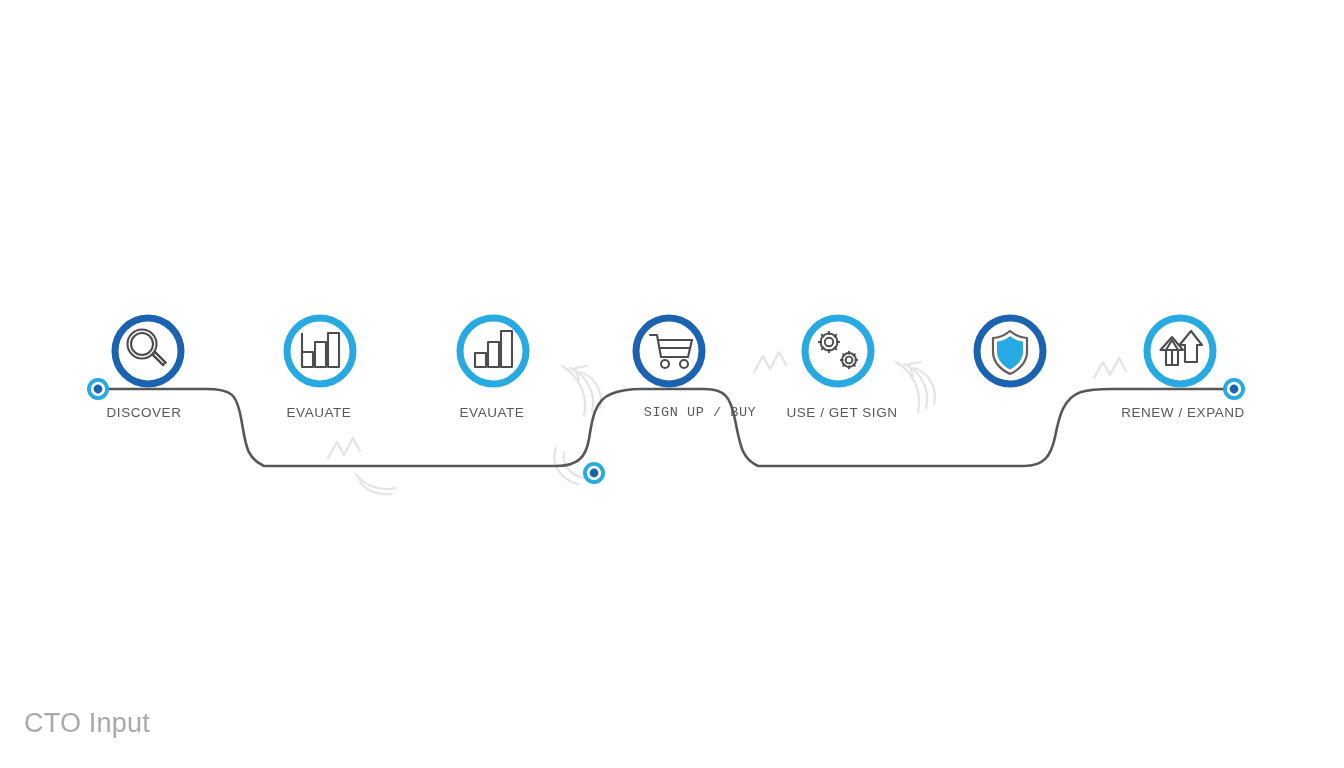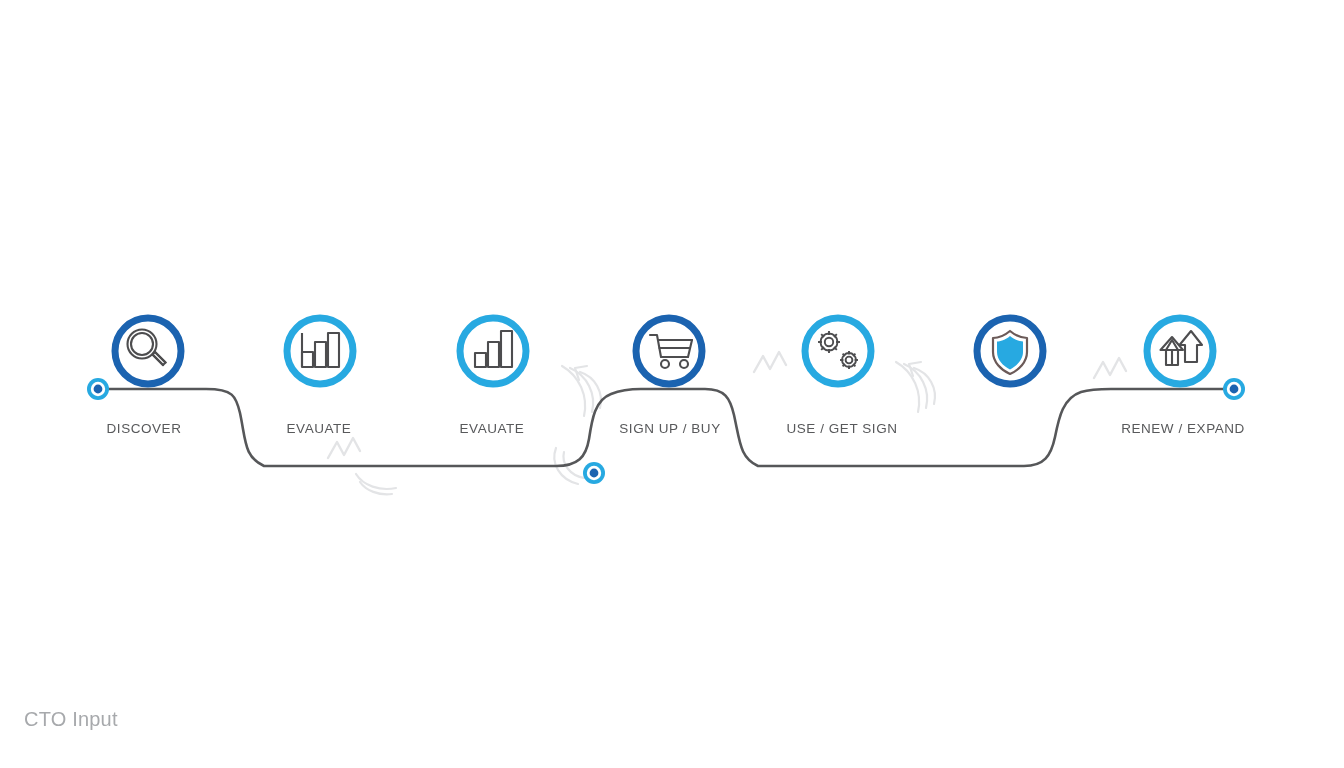--- a/index.html
+++ b/index.html
@@ -26,29 +26,28 @@
 
   .node-label {
     position: absolute;
     font-family: "Liberation Sans", sans-serif;
     font-size: 13.5px;
     letter-spacing: 0.55px;
     color: #58595b;
     white-space: nowrap;
     transform: translateX(-50%);
     font-weight: 400;
-    margin-top: 16px;
   }
 
   #caption-cto-input {
     position: absolute;
     left: 24px;
     top: 708px;
     font-family: "Liberation Sans", sans-serif;
-    font-size: 20px;
+    font-size: 27px;
     color: #a7a9ac;
     letter-spacing: 0.2px;
     font-weight: 400;
     text-align: right;
   }
 </style>
 </head>
 <body>
 
 <svg id="journey-canvas" viewBox="0 0 1344 768">
@@ -187,17 +186,17 @@
   <g>
     <circle cx="1234" cy="389" r="11" fill="#27a9e1"></circle>
     <circle cx="1234" cy="389" r="7.2" fill="#ffffff"></circle>
     <circle cx="1234" cy="389" r="4.4" fill="#1b63b0"></circle>
   </g>
 </svg>
 
 <div class="node-label" style="left:144px; top:405px;">DISCOVER</div>
 <div class="node-label" style="left:319px; top:405px;">EVAUATE</div>
 <div class="node-label" style="left:492px; top:405px;">EVAUATE</div>
-<div class="node-label" style="left:670px; top:405px;">SIGN UP / BUY</div>
+<div class="node-label" style="left:700px; top:405px;font-family:Liberation Mono, monospace;">SIGN UP / BUY</div>
 <div class="node-label" style="left:842px; top:405px;">USE / GET SIGN</div>
 <div class="node-label" style="left:1183px; top:405px;">RENEW / EXPAND</div>
 
 <div id="caption-cto-input">CTO Input</div>
 
 </body></html>

